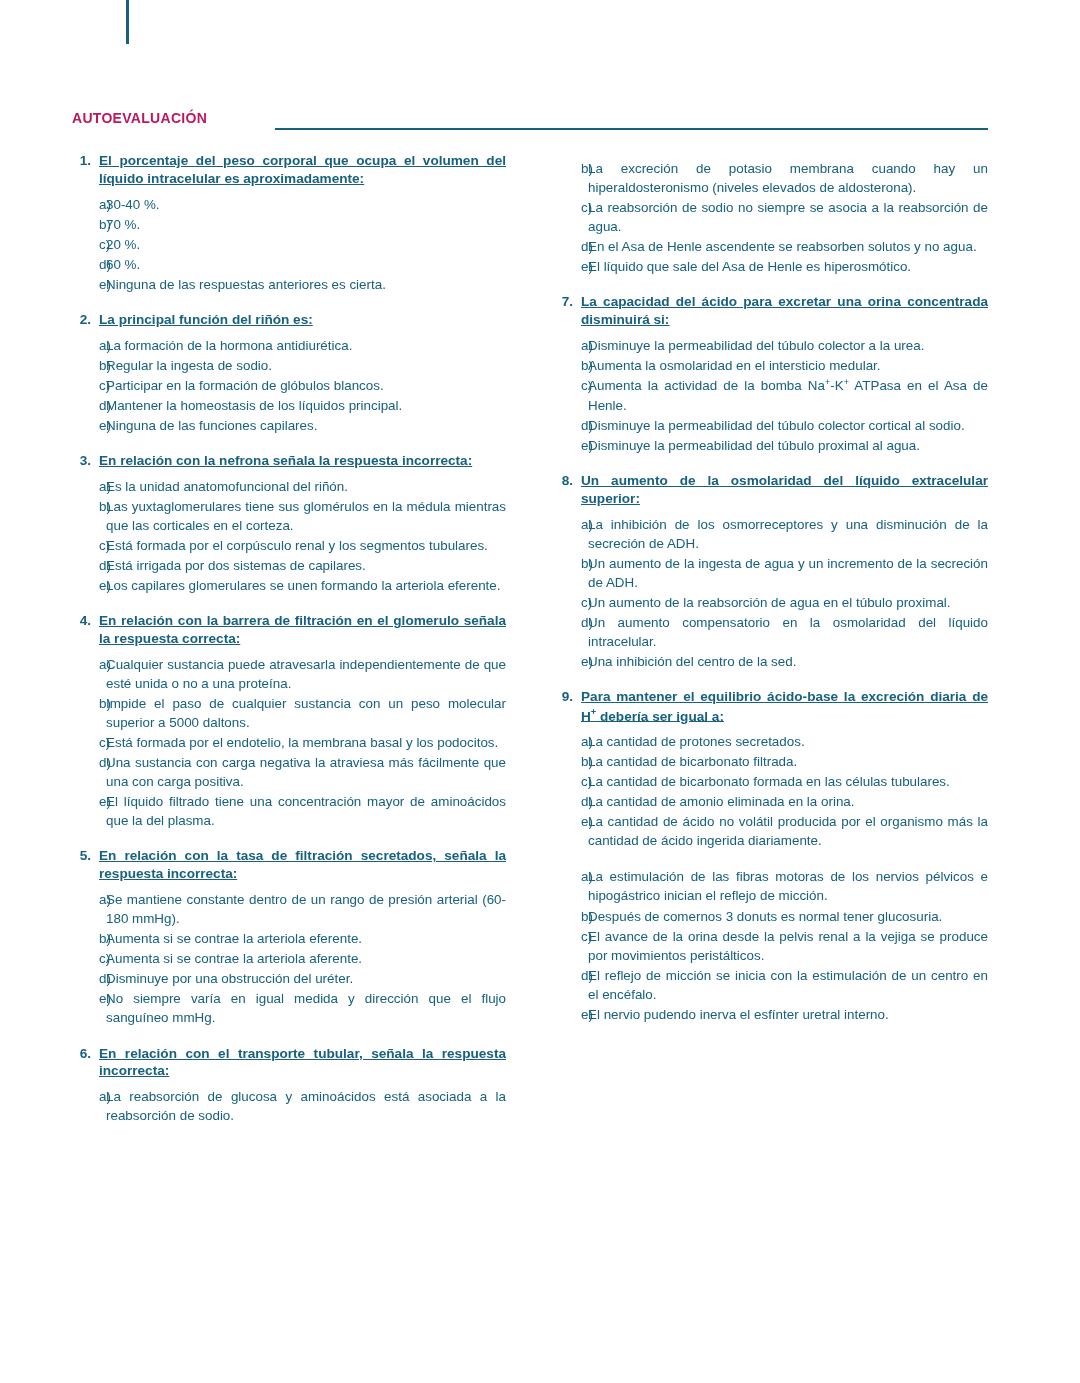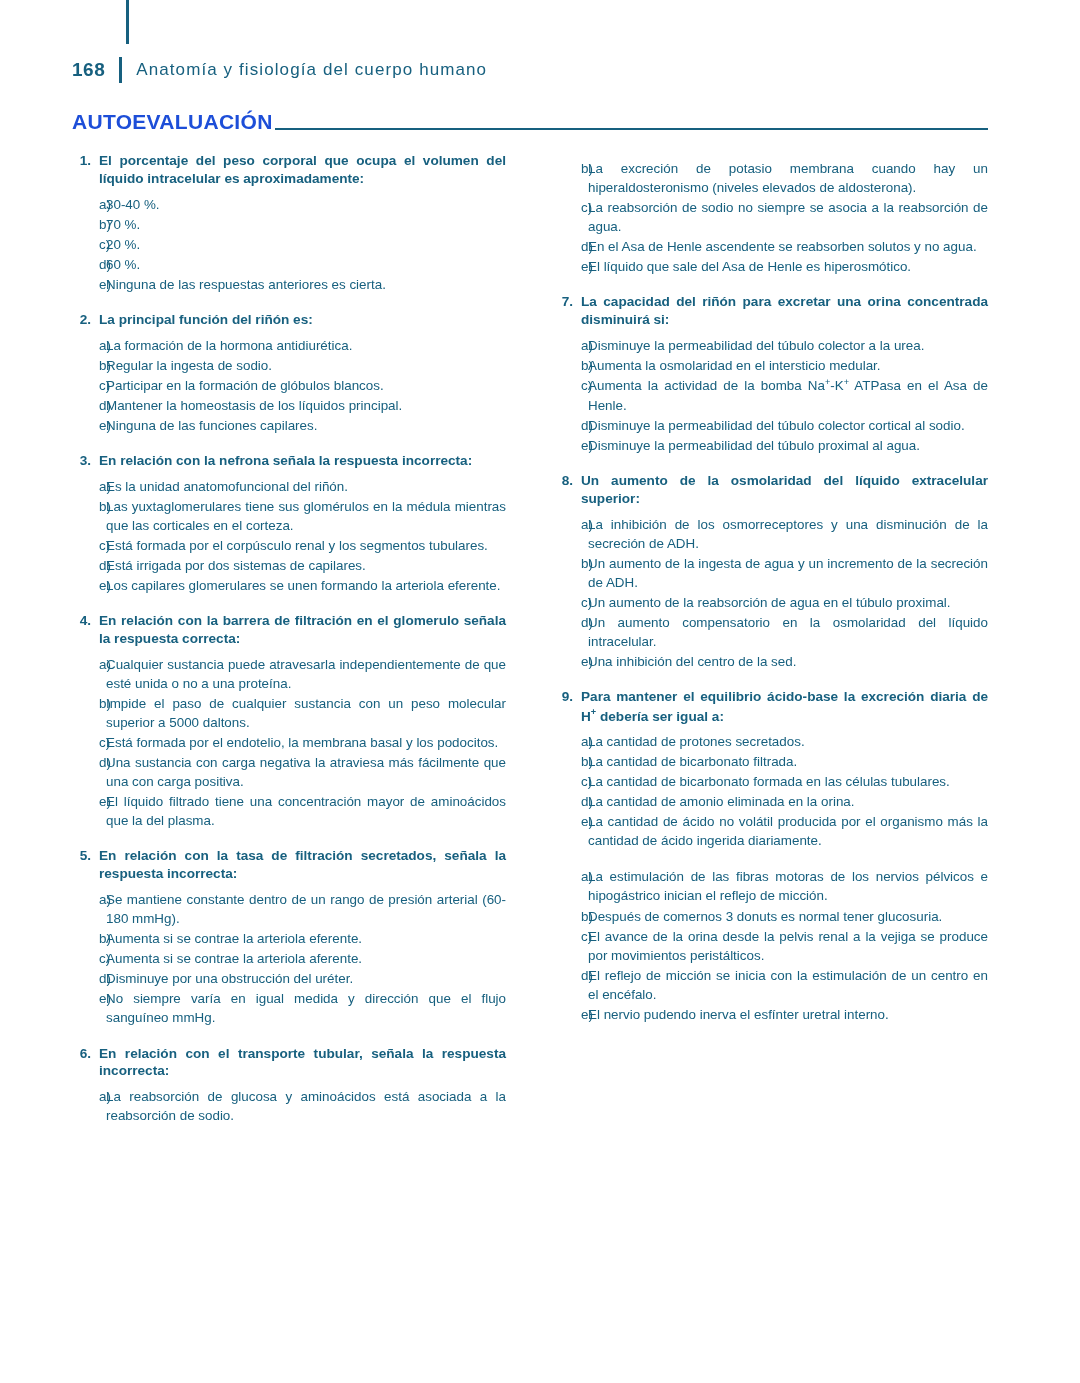--- a/index.html
+++ b/index.html
@@ -55,23 +55,23 @@
     top: 0;
     width: 3px;
     height: 44px;
     background: #17607f;
   }
   
   .section-title {
     position: absolute;
     left: 72px;
     top: 110px;
-    font-size: 21px;
+    font-size: 14px;
     font-weight: bold;
-    color: #1d4ed8;
+    color: #be185d;
     letter-spacing: 0.3px;
   }
   .section-rule {
     position: absolute;
     left: 275px;
     top: 128px;
     width: 713px;
     height: 2px;
     background: #17607f;
   }
@@ -100,20 +100,21 @@
   .q-num {
     width: 27px;
     flex: none;
     text-align: right;
     padding-right: 8px;
     box-sizing: border-box;
   }
   .q-text {
     flex: 1;
     text-align: justify;
+    text-decoration: underline;
   }
   .answers {
     margin-top: 7px;
   }
   .ans {
     display: flex;
     font-size: 13.4px;
     line-height: 1.42;
     color: #17607f;
     margin-bottom: 1px;
@@ -131,25 +132,20 @@
   }
   sup { font-size: 0.68em; vertical-align: super; }
 </style>
 </head>
 <body>
 
 <div class="page">
 
   <div class="top-bar"></div>
 
-  <div class="header">
-    <span class="page-number">168</span>
-    <span class="header-rule"></span>
-    <span class="header-title">Anatomía y fisiología del cuerpo humano</span>
-  </div>
 
   <div class="section-title">AUTOEVALUACIÓN</div>
   <div class="section-rule"></div>
 
   <div class="columns">
     <div class="col" id="col-left">
         <div class="question">
           <div class="q-head">
             <span class="q-num">1.</span>
             <span class="q-text">El porcentaje del peso corporal que ocupa el volumen del líquido intracelular es aproximadamente:</span>
@@ -319,21 +315,21 @@
             </div>
             <div class="ans">
               <span class="ans-letter">e)</span>
               <span class="ans-text">El líquido que sale del Asa de Henle es hiperosmótico.</span>
             </div>
           </div>
         </div>
         <div class="question">
           <div class="q-head">
             <span class="q-num">7.</span>
-            <span class="q-text">La capacidad del riñón para excretar una orina concentrada disminuirá si:</span>
+            <span class="q-text">La capacidad del ácido para excretar una orina concentrada disminuirá si:</span>
           </div>
           <div class="answers">
             <div class="ans">
               <span class="ans-letter">a)</span>
               <span class="ans-text">Disminuye la permeabilidad del túbulo colector a la urea.</span>
             </div>
             <div class="ans">
               <span class="ans-letter">b)</span>
               <span class="ans-text">Aumenta la osmolaridad en el intersticio medular.</span>
             </div>

